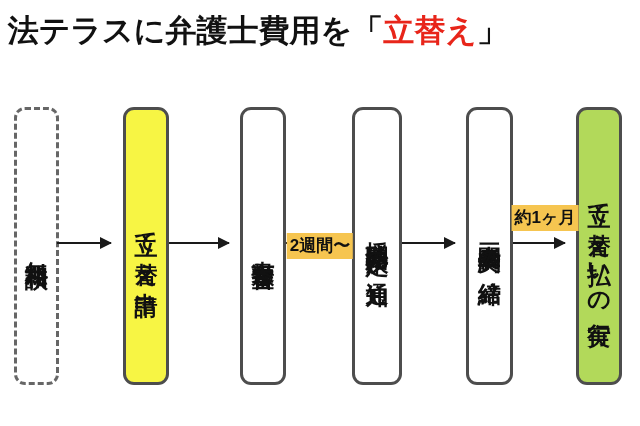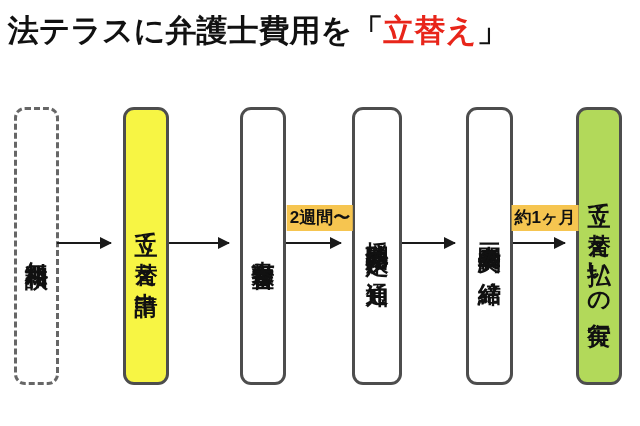--- a/index.html
+++ b/index.html
@@ -96,21 +96,21 @@
     top:205px;
     transform:translateX(-50%);
     background:#f6c550;
     color:#111111;
     font-size:17px;
     font-weight:bold;
     line-height:1;
     padding:4px 3px 5px 3px;
     white-space:nowrap;
   }
-  .duration1{ left:320px; }
+  .duration1{ left:320px;margin-top:28px; }
   .duration2{ left:545px; }
 </style>
 </head>
 <body>
 
 <div class="stage">
 
   <div class="title">
     <span>法テラスに弁護士費用を「</span><span class="em">立替え</span><span>」</span><br>
   </div>

